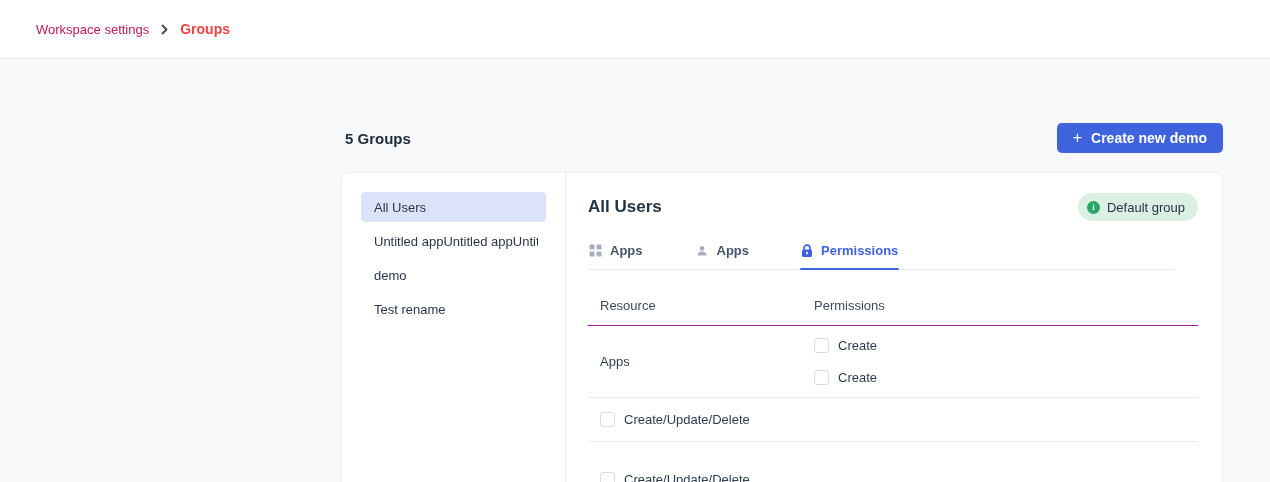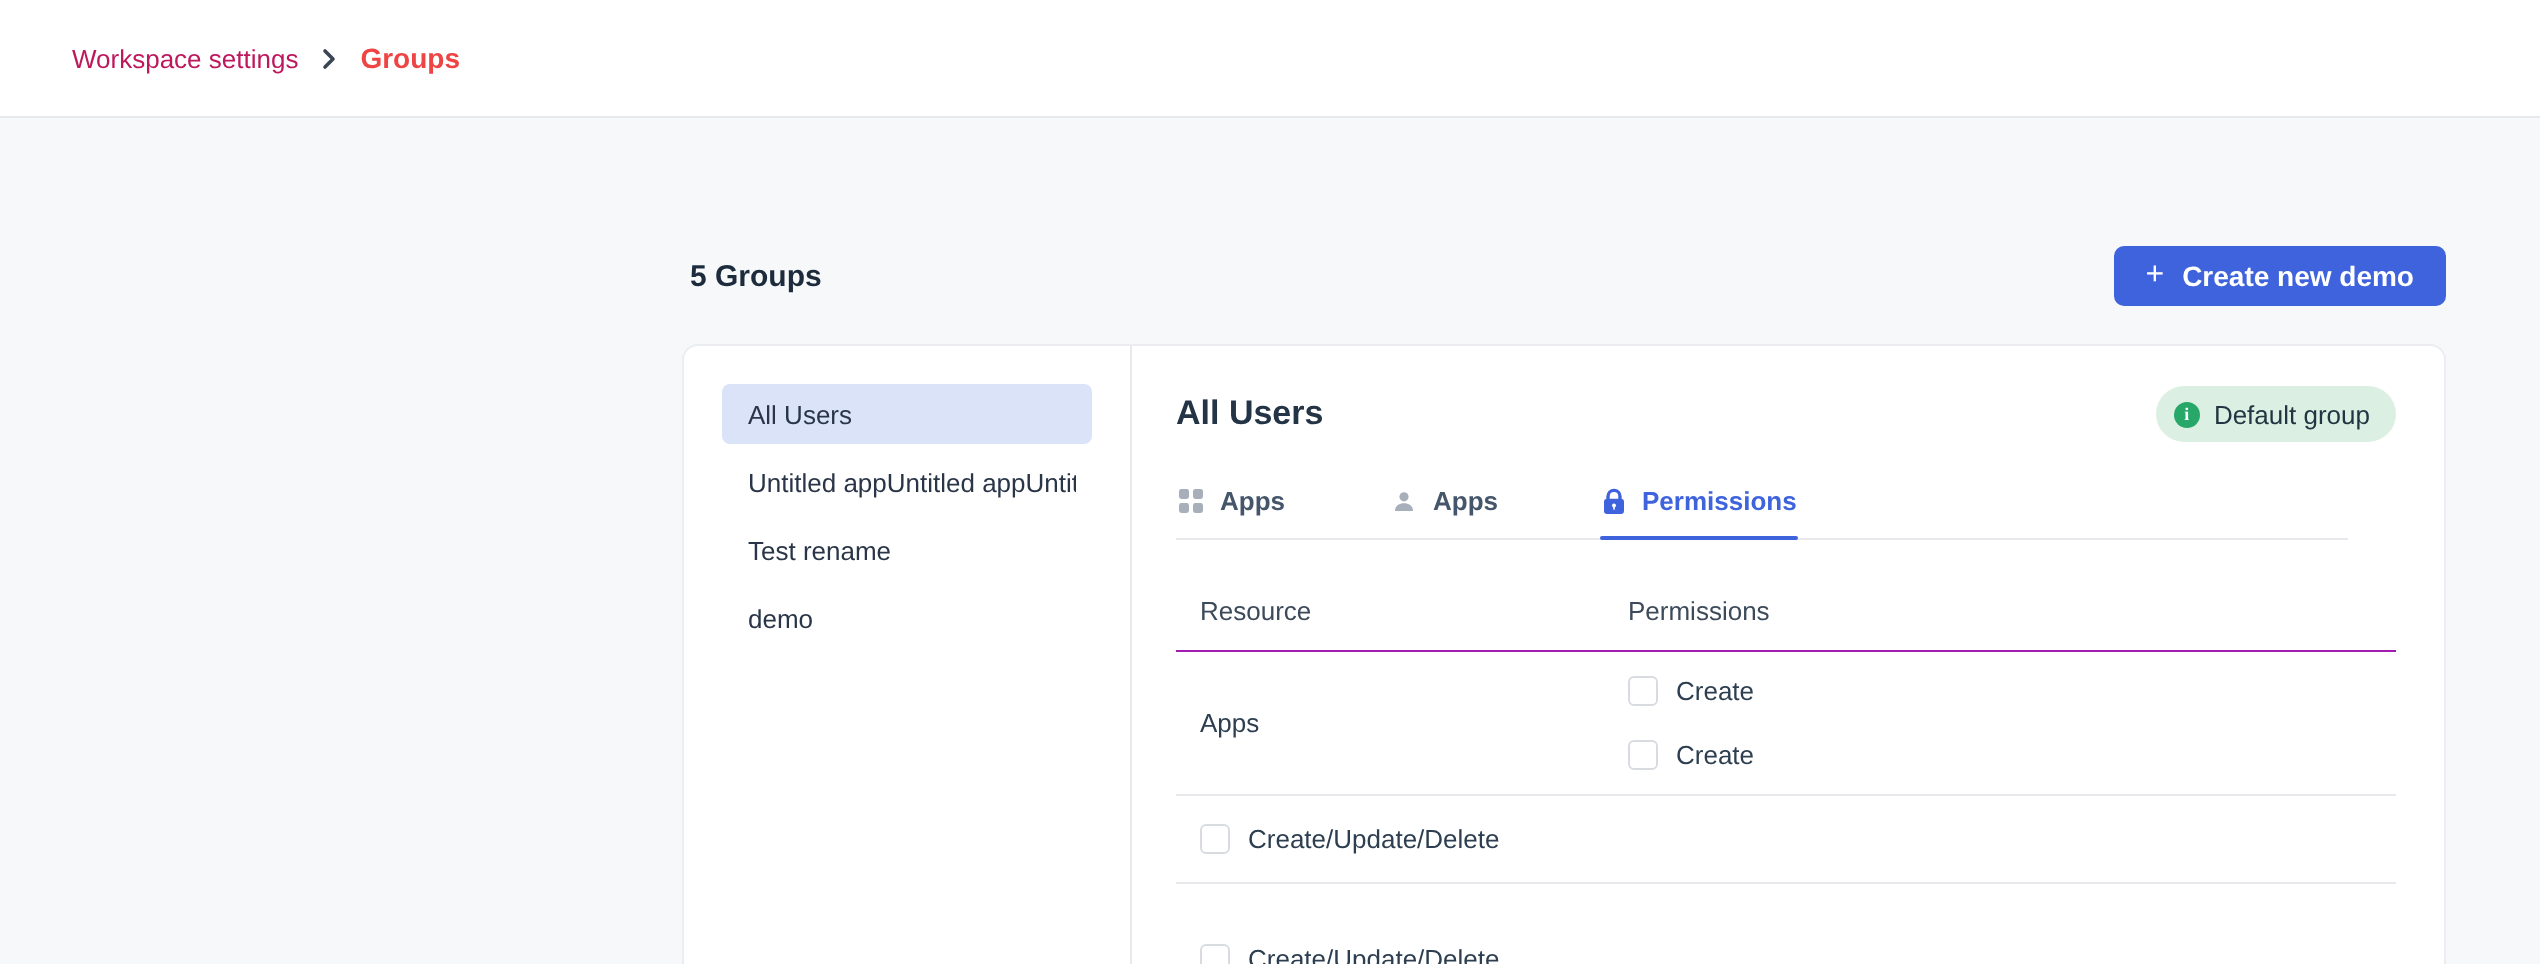--- a/index.html
+++ b/index.html
@@ -203,24 +203,24 @@
   <div class="card">
 
     <div class="group-list">
       <div class="group-item selected">
         <span>All Users</span>
       </div>
       <div class="group-item">
         <span>Untitled appUntitled appUntitle…</span>
       </div>
       <div class="group-item">
+        <span>demo</span>
+      </div>
+      <div class="group-item">
         <span>Test rename</span>
-      </div>
-      <div class="group-item">
-        <span>demo</span>
       </div>
     </div>
 
     <div class="detail">
 
       <div class="detail-header">
         <div class="detail-title">All Users</div>
         <div class="badge">
           <span class="badge-dot">i</span>
           <span>Default group</span>

